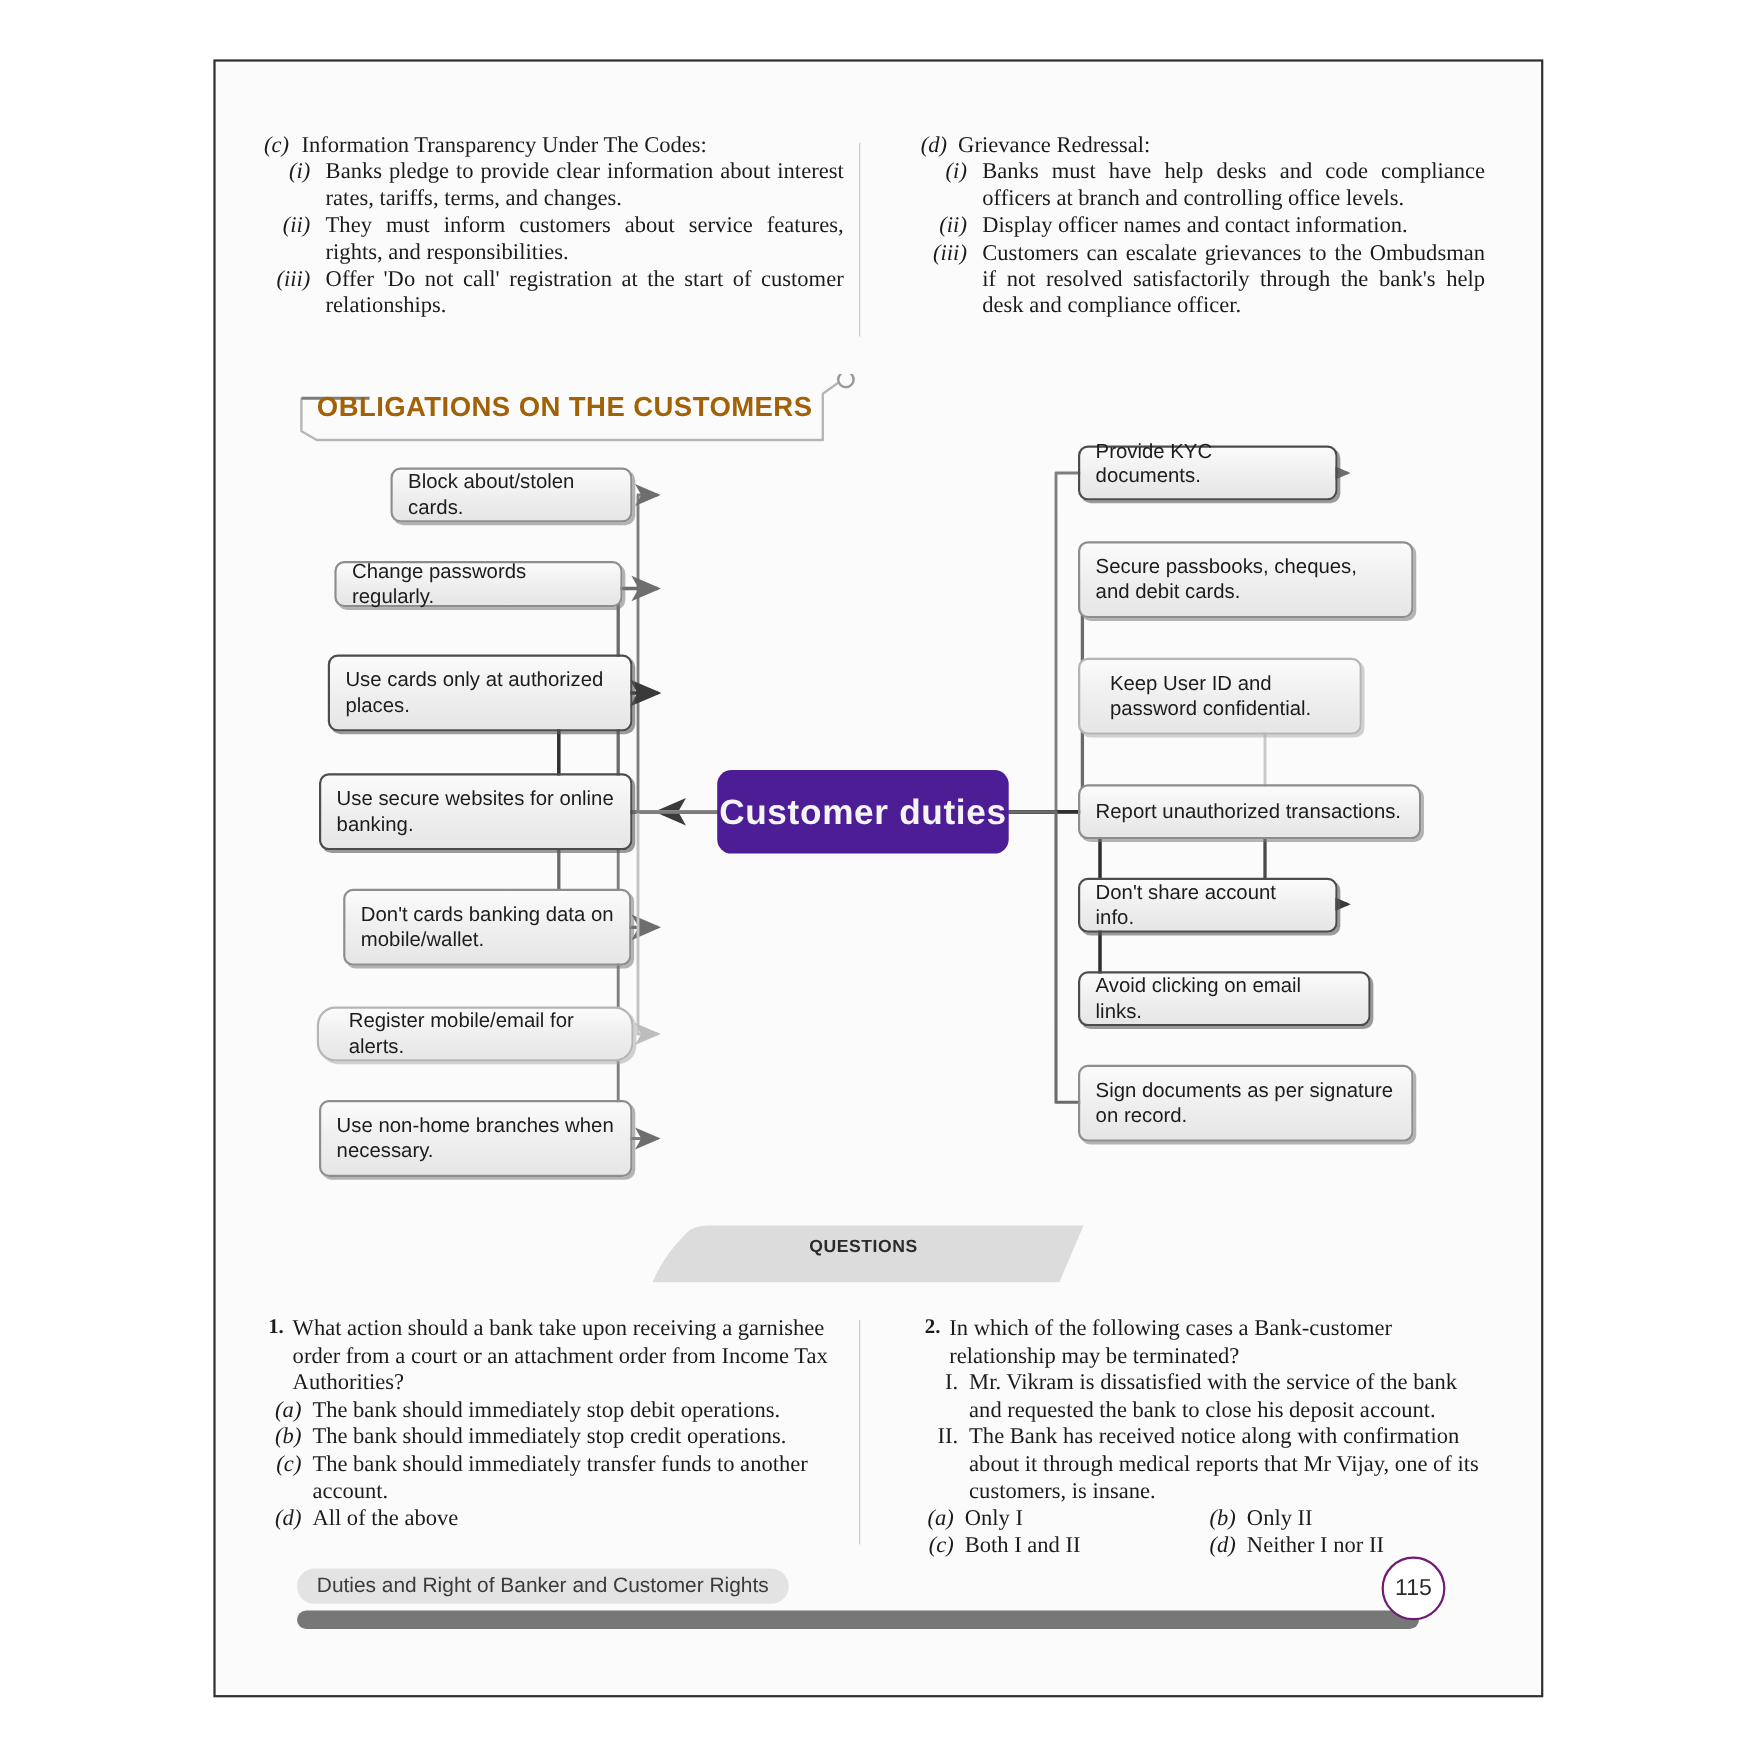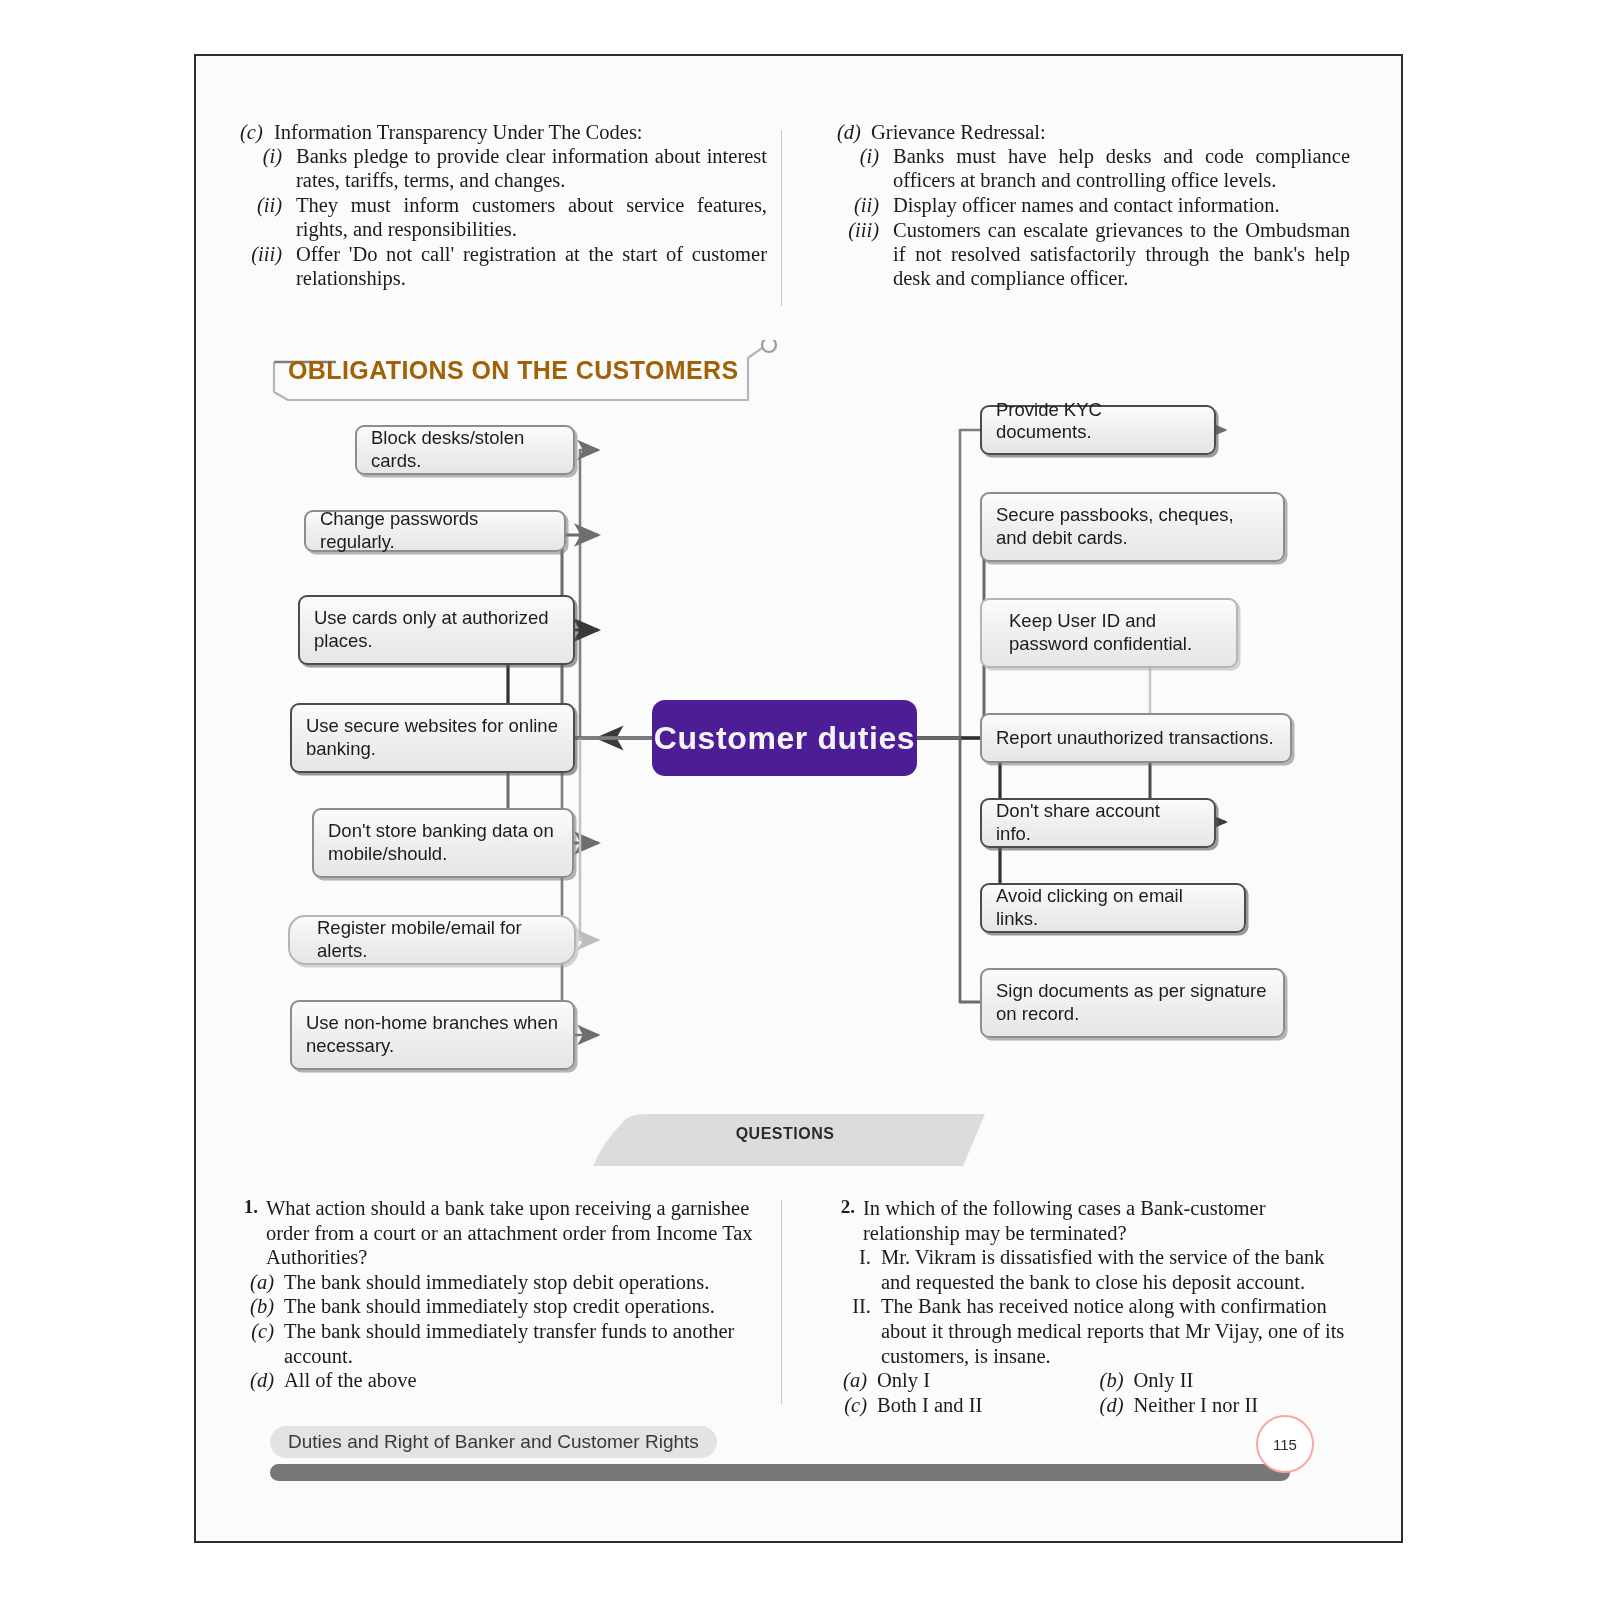--- a/index.html
+++ b/index.html
@@ -239,26 +239,26 @@
     background: #777777;
   }
   #page-number {
     position: absolute;
     left: 1256px;
     top: 1415px;
     width: 58px;
     height: 58px;
     border-radius: 50%;
     background: #ffffff;
-    border: 2px solid #fca5a5;
+    border: 2px solid #701a75;
     display: flex;
     align-items: center;
     justify-content: center;
     font-family: "Liberation Sans", sans-serif;
-    font-size: 15px;
+    font-size: 21px;
     color: #2b2b2b;
     box-sizing: border-box;
   }
 </style>
 </head>
 <body>
 
 <div id="page">
 
   <div id="page-frame"></div>
@@ -346,33 +346,33 @@
         <path d="M 677 343 L 985 343" stroke="#8a8a8a" stroke-width="2.6" marker-end="url(#ah-m)"></path>
         <path d="M 677 343 L 910 343 L 910 427 L 985 427" stroke="#4a4a4a" stroke-width="3" marker-end="url(#ah-d)"></path>
         <path d="M 677 343 L 760 343 L 760 512 L 985 512" stroke="#303030" stroke-width="3.2" marker-end="url(#ah-d)"></path>
         <path d="M 677 343 L 720 343 L 720 607 L 985 607" stroke="#6b6b6b" stroke-width="2.8" marker-end="url(#ah-m)"></path>
       </g>
     </svg>
 
     <div id="center-node">Customer duties</div>
 
     <div class="node-box" style="left:115px; top:30px;  width:220px; height:50px;">
-        <span>Block desks/stolen cards.</span>
+        <span>Block about/stolen cards.</span>
       </div>
     <div class="node-box" style="left:64px;  top:115px; width:262px; height:42px;">
         <span>Change passwords regularly.</span>
       </div>
     <div class="node-box dark" style="left:58px;  top:200px; width:277px; height:70px;">
         <span>Use cards only at authorized places.</span>
       </div>
     <div class="node-box dark" style="left:50px;  top:308px; width:285px; height:70px;">
         <span>Use secure websites for online banking.</span>
       </div>
     <div class="node-box" style="left:72px;  top:413px; width:262px; height:70px;">
-        <span>Don't store banking data on mobile/should.</span>
+        <span>Don't cards banking data on mobile/wallet.</span>
       </div>
     <div class="node-box light" style="left:48px;  top:520px; width:288px; height:50px;border-radius:17px;">
         <span>Register mobile/email for alerts.</span>
       </div>
     <div class="node-box" style="left:50px;  top:605px; width:285px; height:70px;">
         <span>Use non-home branches when necessary.</span>
       </div>
 
     <div class="node-box dark" style="left:740px; top:10px;  width:236px; height:50px;align-items:flex-end;">
         <span>Provide KYC documents.</span>

